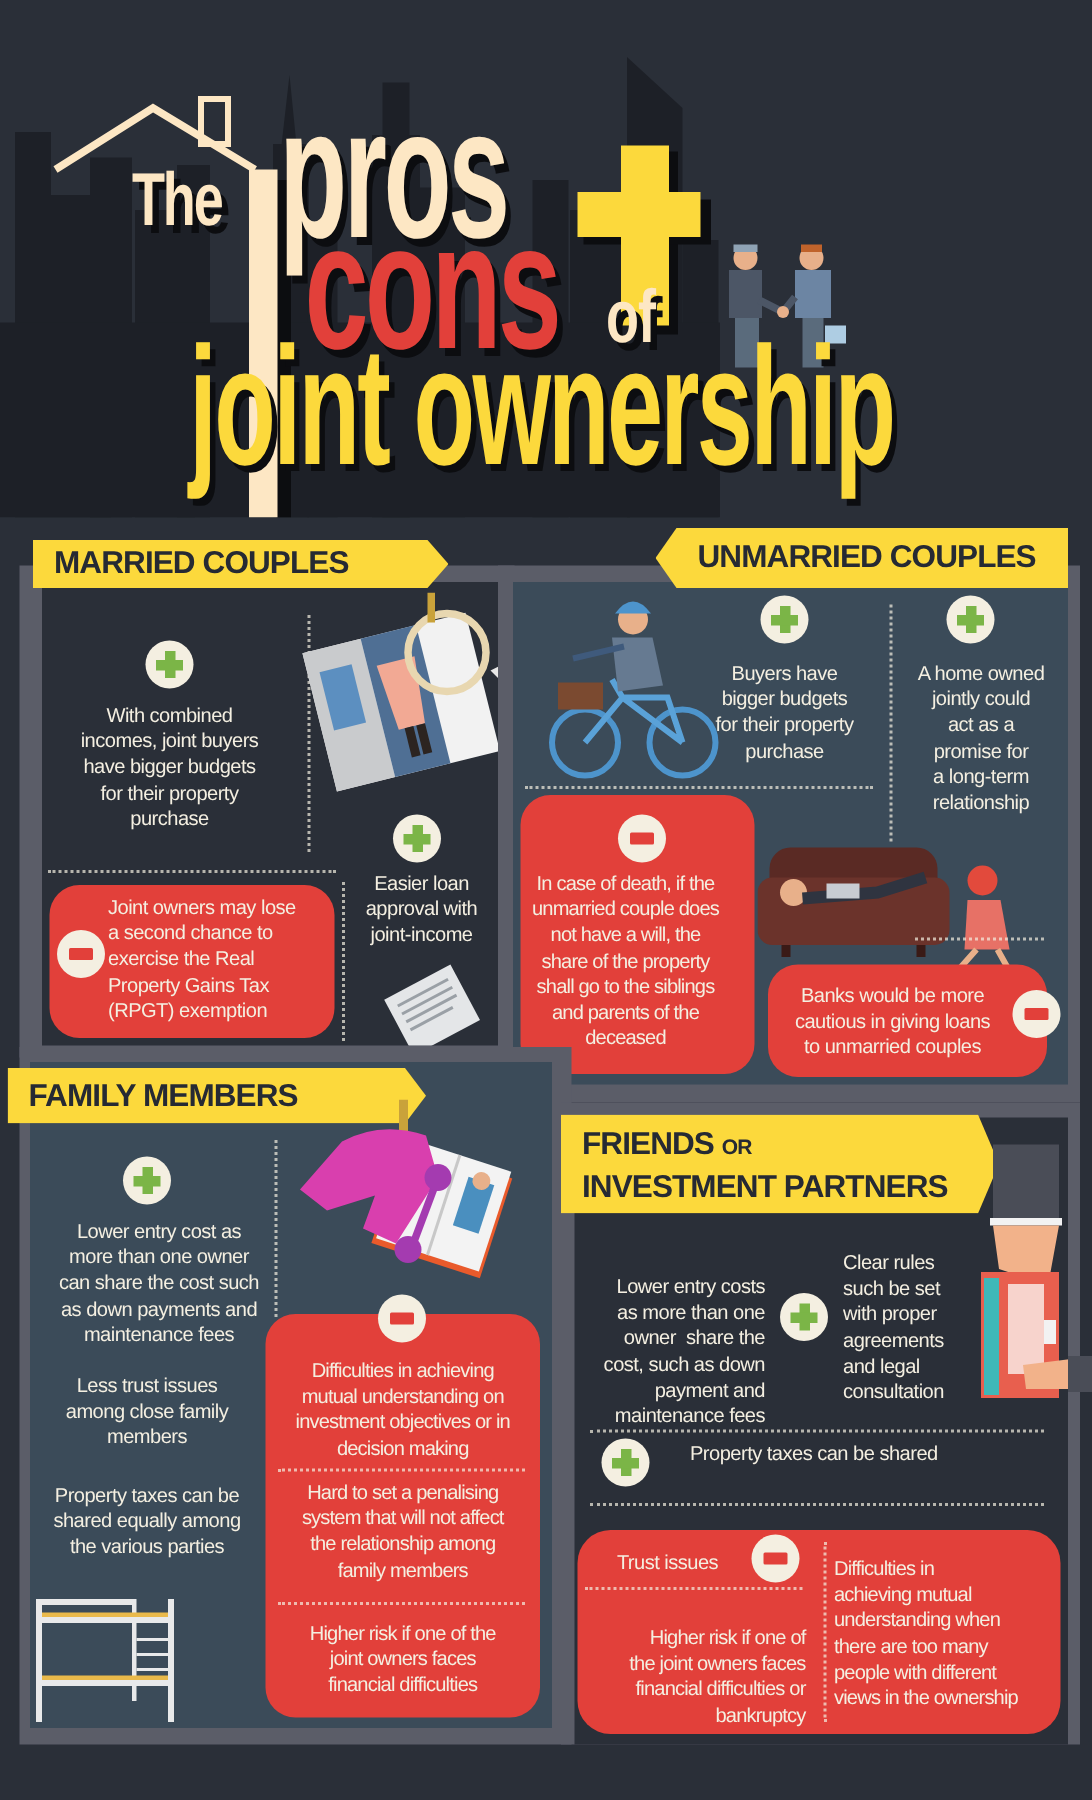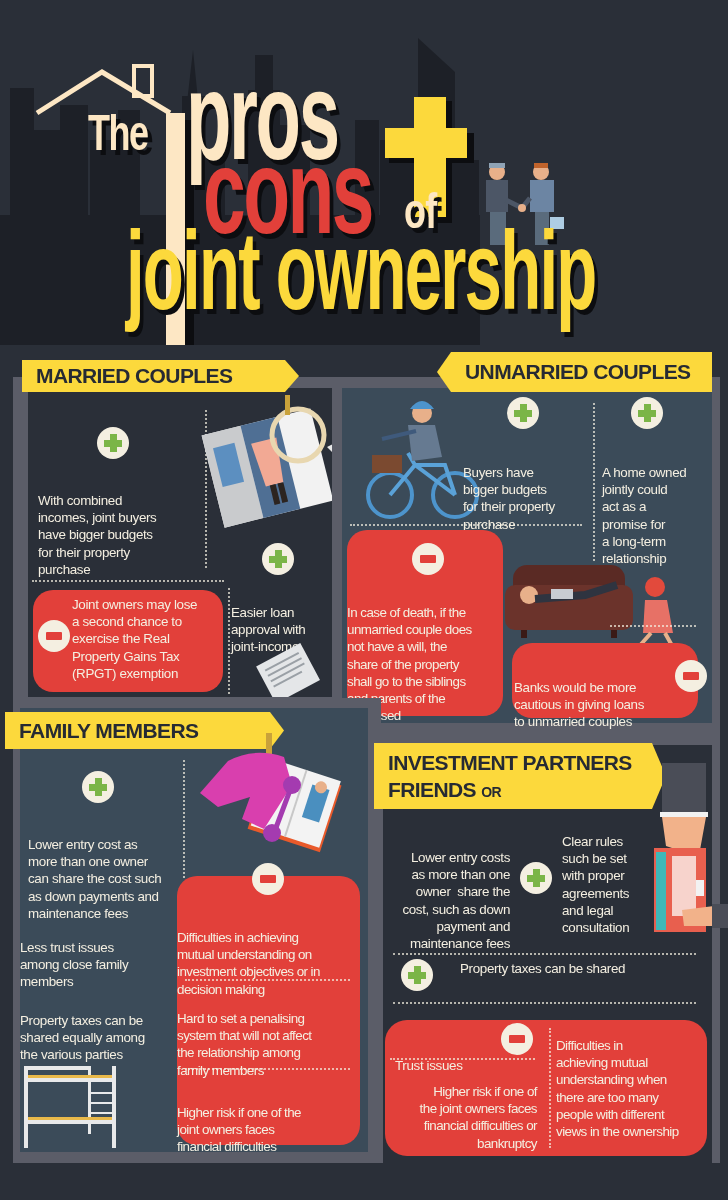--- a/index.html
+++ b/index.html
@@ -1,20 +1,20 @@
 <!DOCTYPE html>
 <html><head>
 <meta charset="utf-8">
 <style>
   * { box-sizing: border-box; margin: 0; padding: 0; }
   body { width: 728px; height: 1200px; background: #2a2f38; overflow: hidden; position: relative;
          font-family: "Liberation Sans", sans-serif; color: #f4efe1; }
   .abs { position: absolute; }
   .txt { font-size: 13.4px; line-height: 17.2px; letter-spacing: -0.35px; color: #f4efe1; }
-  .center { text-align: left; margin-top: 24px; }
+  .center { text-align: center; }
   .right { text-align: right; margin-top: 16px; }
   .left { text-align: left; }
 
   
   .title-word { position: absolute; font-weight: bold; white-space: nowrap; transform-origin: left top; }
   .sh { text-shadow: 6px 5px 0 #0c0d10; }
 
   
   .banner { position: absolute; background: #fcd93c; color: #262a33; font-weight: bold;
             font-size: 21px; letter-spacing: -0.6px; white-space: nowrap; padding-left: 14px; }
@@ -302,25 +302,25 @@
 <div class="hdots" style="left:185px;top:1068px;width:165px;"></div>
 <div class="abs txt center" style="left:177px;top:1080px;width:183px;letter-spacing:-0.55px;">
   <div>Higher risk if one of the</div>
   <div>joint owners faces</div>
   <div>financial difficulties</div>
 </div>
 
 <div class="frame" style="left:374px;top:735px;width:346px;height:428px;"></div>
 <div class="inner-dark" style="left:383px;top:745px;width:329px;height:418px;"></div>
 <div class="banner arrow-right" style="left:374px;top:743px;width:292px;height:66px;padding-top:6px;line-height:27px;">
-  <div><span>INVESTMENT PARTNERS</span></div>
   <div>
     <span>FRIENDS</span>
     <span style="font-size:14px;">OR</span>
   </div>
+  <div><span>INVESTMENT PARTNERS</span></div>
 </div>
 
 <svg class="abs" style="left:648px;top:760px" width="80" height="175" viewBox="0 0 80 175">
   <rect x="14" y="3" width="44" height="52" fill="#4a4d57"></rect>
   <rect x="12" y="52" width="48" height="5" fill="#f2f2f2"></rect>
   <path d="M14 57 L58 57 L52 90 L44 112 L36 92 L18 86 Z" fill="#f2b28a"></path>
   <rect x="6" y="88" width="52" height="84" fill="#e85f4e"></rect>
   <rect x="8" y="92" width="10" height="78" fill="#3fb8b8"></rect>
   <g fill="#f7d3cc">
     <rect x="24" y="96" width="24" height="60"></rect>

